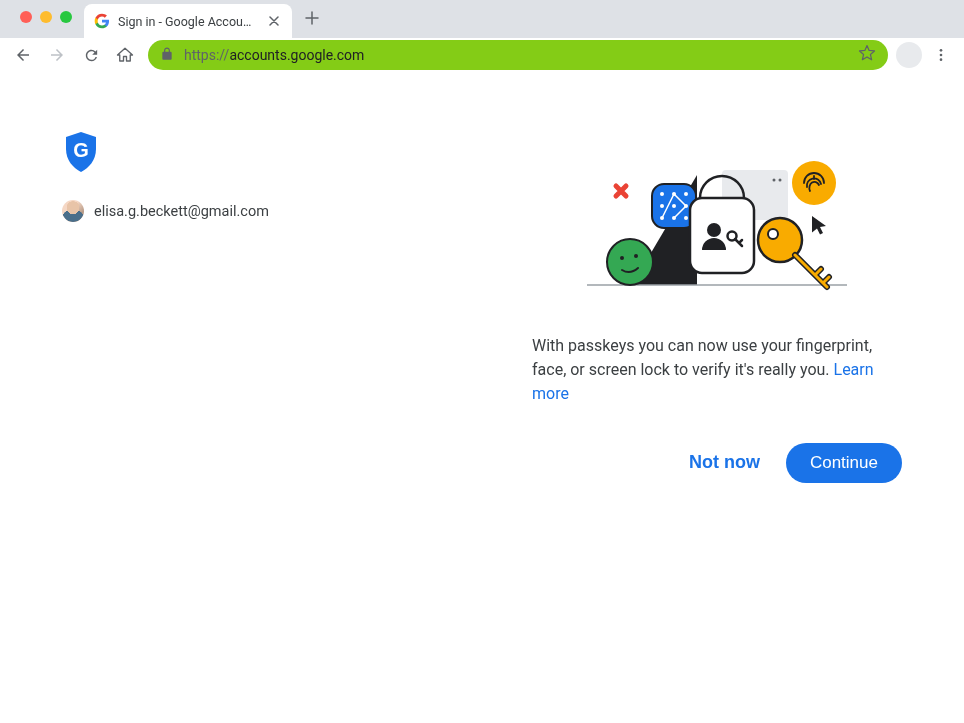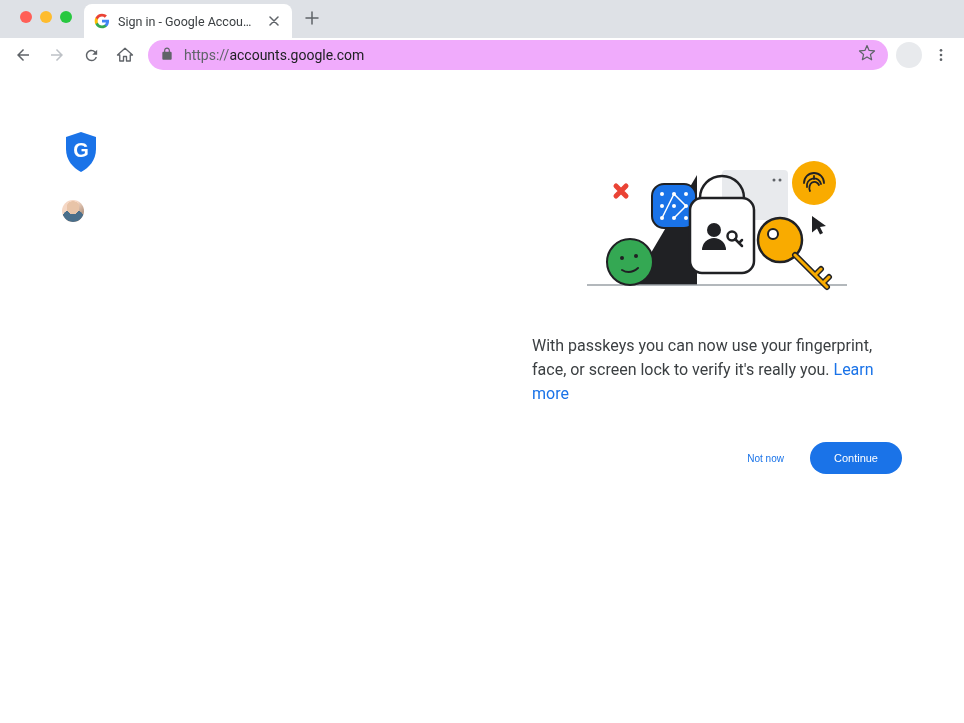--- a/index.html
+++ b/index.html
@@ -58,21 +58,21 @@
       display: flex;
       align-items: center;
       padding: 0 8px;
       gap: 4px;
     }
     .tb-btn { width: 30px; height: 30px; display:flex; align-items:center; justify-content:center; color:#5f6368; border-radius: 50%; cursor:pointer; }
     .tb-btn.disabled { color: #bdc1c6; cursor: default;}
     .omnibox {
       flex: 1;
       height: 30px;
-      background: #f0abfc;
+      background: #84cc16;
       border-radius: 15px;
       display: flex;
       align-items: center;
       padding: 0 12px;
       gap: 10px;
       margin: 0 4px;
     }
     .omnibox .lock { color: #5f6368; width:14px; height:14px; }
     .url { font-size: 14px; color: #202124; }
     .url-path { color: #5f6368; }
@@ -138,32 +138,32 @@
     
     .button-row {
       display: flex;
       justify-content: flex-end;
       align-items: center;
       gap: 8px;
       margin-top: 36px;
     }
     .btn-text {
       color: #1a73e8;
-      font-size: 10px;
-      font-weight: 400;
+      font-size: 18px;
+      font-weight: 700;
       padding: 10px 18px;
       border-radius: 20px;
       cursor: pointer;
       background: transparent;
       border: none;
     }
     .btn-primary {
       background: #1a73e8;
       color: #fff;
-      font-size: 11px;
+      font-size: 17px;
       font-weight: 500;
       padding: 10px 24px;
       border-radius: 20px;
       border: none;
       cursor: pointer;
     }
   </style>
 </head>
 <body>
 
@@ -250,20 +250,21 @@
   <div class="layout">
     <div class="left-col">
       <div class="shield-logo">
         <svg width="38" height="44" viewBox="0 0 38 44">
           <path d="M19 2 L34 7 V19 C34 30 27 38 19 42 C11 38 4 30 4 19 V7 Z" fill="#1a73e8"></path>
           <text x="19" y="27" text-anchor="middle" font-family="Arial" font-size="20" font-weight="700" fill="#fff">G</text>
         </svg>
       </div>
       <div class="account-row">
         <div class="avatar"></div>
+        <span class="email">elisa.g.beckett@gmail.com</span>
       </div>
     </div>
 
     <div class="right-col">
       <div class="illustration">
         <svg width="270" height="160" viewBox="0 0 270 160">
 
           <rect x="140" y="20" width="66" height="50" rx="4" fill="#e8eaed"></rect>
           <circle cx="192" cy="30" r="1.5" fill="#5f6368"></circle>
           <circle cx="198" cy="30" r="1.5" fill="#5f6368"></circle>

